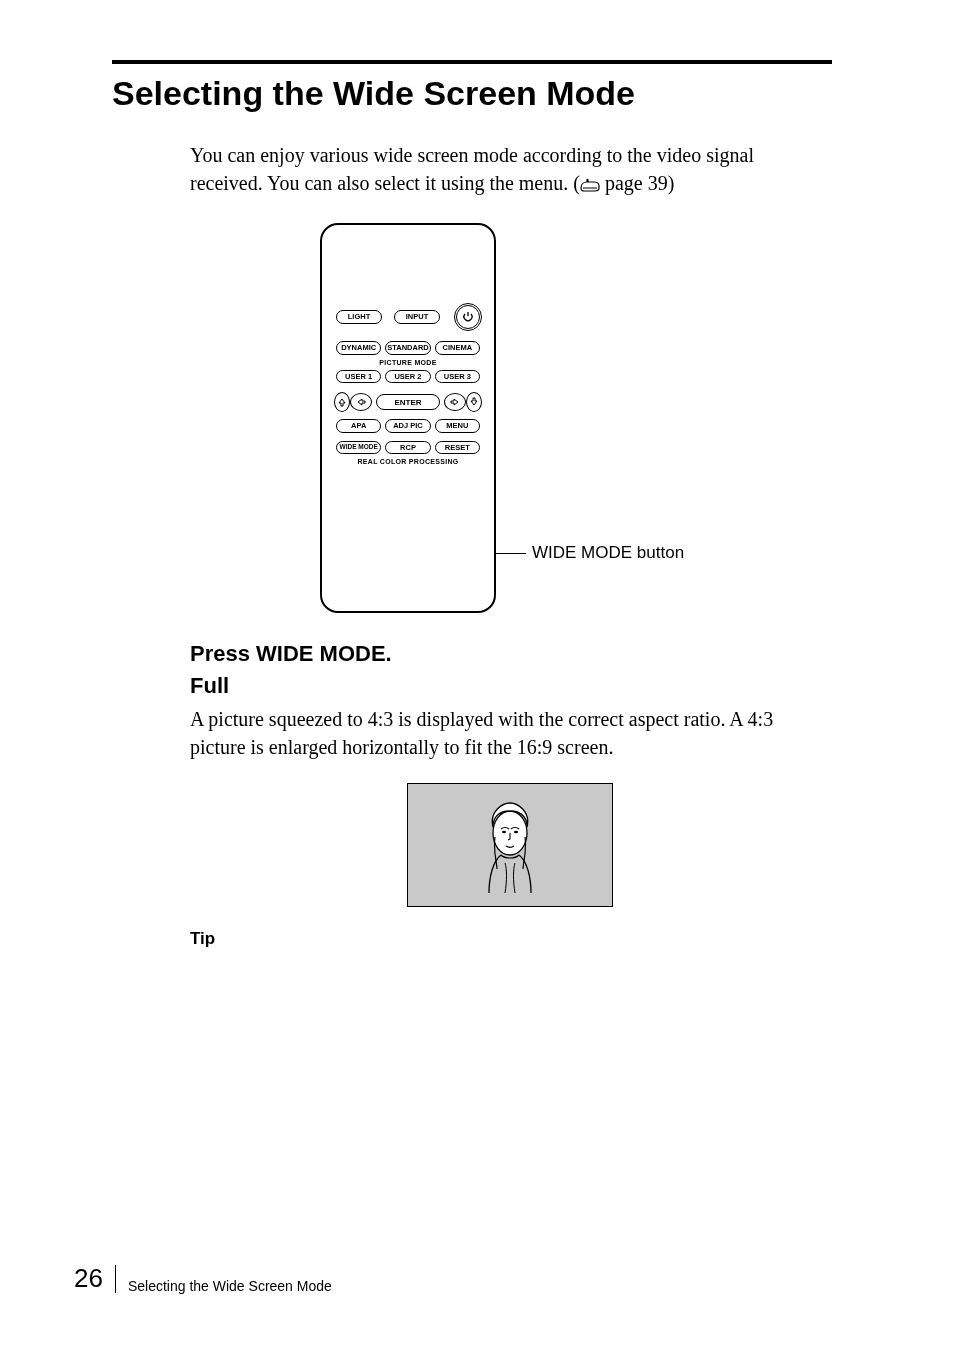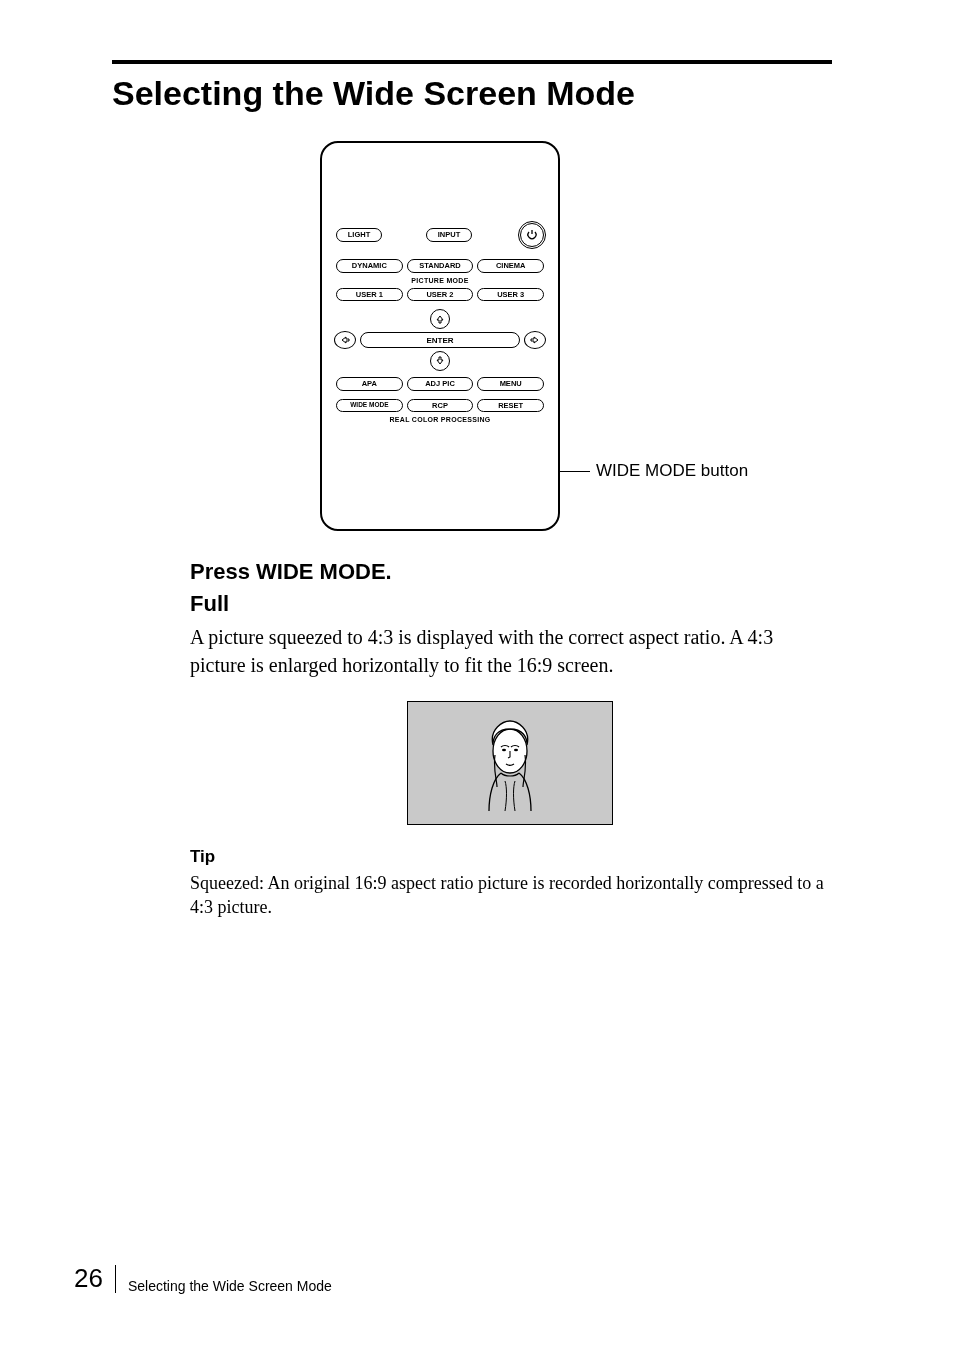--- a/index.html
+++ b/index.html
@@ -41,21 +41,21 @@
     vertical-align: -2px;
   }
   .remote-row {
     display: flex;
     align-items: flex-start;
     justify-content: flex-start;
     margin-left: 130px;
     margin-bottom: 28px;
   }
   .remote {
-    width: 240px;
+    width: 176px;
     height: 390px;
     border: 2.5px solid #000;
     border-radius: 18px;
     padding: 78px 12px 0 12px;
     position: relative;
     font-family: Arial, Helvetica, sans-serif;
   }
   .row {
     display: flex;
     justify-content: space-between;
@@ -92,21 +92,20 @@
   }
   .section-label {
     font-size: 7px;
     font-weight: bold;
     text-align: center;
     margin: -4px 0 4px 0;
     letter-spacing: 0.3px;
   }
   .dpad-wrap {
     display: flex;
-    flex-direction: column;
     align-items: center;
     margin: 4px 0 6px 0;
   }
   .dpad-center-row {
     display: flex;
     align-items: center;
     width: 100%;
     justify-content: space-between;
     margin: 2px 0;
   }
@@ -208,20 +207,26 @@
   }
 </style>
 </head>
 <body>
 
 <div class="page">
   <div class="rule"></div>
   <h1>Selecting the Wide Screen Mode</h1>
 
   <div class="indent">
+    <p class="intro">
+      <span>You can enjoy various wide screen mode according to the video signal</span>
+      <span>received. You can also select it using the menu. (</span><span class="hand-icon"><svg width="20" height="14" viewBox="0 0 20 14">
+            <path d="M1 10 C1 6 4 4 7 4 L7 2 C7 1 8 1 8 2 L8 4 L14 4 C16 4 19 5 19 8 L19 10 C19 12 17 13 15 13 L4 13 C2 13 1 12 1 10 Z M3 10 L17 10" fill="none" stroke="#000" stroke-width="1.2"></path>
+          </svg></span><span> page 39)</span>
+    </p>
 
     <div class="remote-row">
       <div class="remote">
         <div class="row">
           <span class="pill w46">LIGHT</span>
           <span class="pill w46">INPUT</span>
           <span class="circbtn">
             <svg width="14" height="14" viewBox="0 0 14 14">
                 <path d="M7 2 L7 6 M4 4 A4 4 0 1 0 10 4" fill="none" stroke="#000" stroke-width="1.3"></path>
                 <path d="M3 7 L2 7" stroke="#000" stroke-width="1"></path>
@@ -302,21 +307,20 @@
           <path d="M27 36 L27 42 L25 43" fill="none" stroke="#000" stroke-width="1.1"></path>
           <path d="M23 49 C26 51 28 51 31 49" fill="none" stroke="#000" stroke-width="1.2"></path>
           <path d="M18 58 C10 64 6 80 6 96 M36 58 C44 64 48 80 48 96" fill="none" stroke="#000" stroke-width="1.3"></path>
           <path d="M18 58 C22 62 32 62 36 58" fill="none" stroke="#000" stroke-width="1.2"></path>
           <path d="M22 66 C24 72 24 84 22 96 M32 66 C30 72 30 84 32 96" fill="none" stroke="#000" stroke-width="1"></path>
         </svg>
       </div>
     </div>
 
     <div class="tip-label">Tip</div>
-    <p class="tip-body">Squeezed: An original 16:9 aspect ratio picture is recorded horizontally compressed to a 4:3 picture.</p>
   </div>
 </div>
 
 <div class="footer">
   <span class="page-num">26</span>
   <span class="footer-divider"></span>
   <span class="footer-title">Selecting the Wide Screen Mode</span>
 </div>
 
 </body></html>

